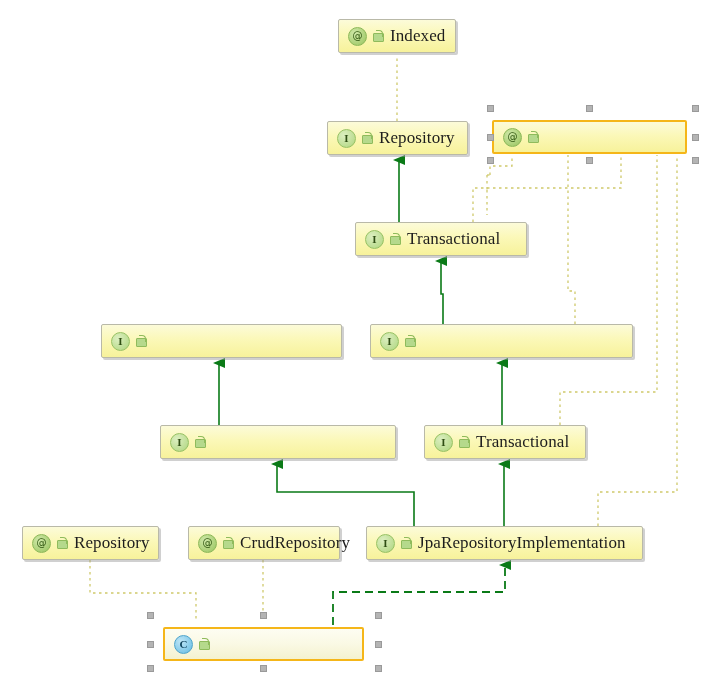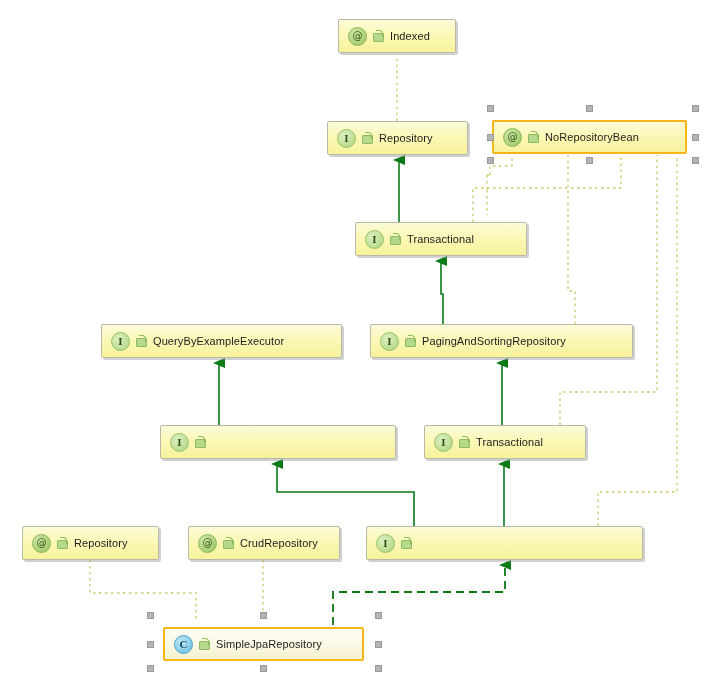--- a/index.html
+++ b/index.html
@@ -32,24 +32,25 @@
     align-items: center;
     height: 34px;
     padding: 0 11px 0 9px;
     background: linear-gradient(to bottom, #fcfbd9 0%, #fbf8b8 45%, #f7f29b 100%);
     border: 1px solid #b9b9a8;
     border-radius: 2px;
     box-shadow: 2px 2px 0 rgba(150,150,150,0.45);
     white-space: nowrap;
   }
   .node .label {
-    font-size: 11px;
+    font-size: 17px;
     color: #1d1d1d;
     letter-spacing: 0.1px;
     margin-left: 7px;
+    font-family: Liberation Serif, serif;
   }
   
   .node.klass {
     background: linear-gradient(to bottom, #fdfdf2 0%, #faf9e4 50%, #f4f2cf 100%);
   }
   
   .node.selected {
     border: 2px solid #f5b619;
     box-shadow: none;
   }
@@ -217,21 +218,20 @@
       </span>
     <span class="label">Repository</span>
   </div>
 
   <div class="node selected" style="left:492px; top:120px; width:195px;">
     <span class="sicon ann">@</span>
     <span class="lock">
         <span class="body"></span>
         <span class="shackle"></span>
       </span>
-    <span class="label">NoRepositoryBean</span>
   </div>
   <div class="handles">
     <div class="handle" style="left:487px; top:105px;"></div>
     <div class="handle" style="left:586px; top:105px;"></div>
     <div class="handle" style="left:692px; top:105px;"></div>
     <div class="handle" style="left:487px; top:134px;"></div>
     <div class="handle" style="left:692px; top:134px;"></div>
     <div class="handle" style="left:487px; top:157px;"></div>
     <div class="handle" style="left:586px; top:157px;"></div>
     <div class="handle" style="left:692px; top:157px;"></div>
@@ -245,30 +245,28 @@
       </span>
     <span class="label">Transactional</span>
   </div>
 
   <div class="node" style="left:101px; top:324px; width:241px;">
     <span class="sicon iface">I</span>
     <span class="lock">
         <span class="body"></span>
         <span class="shackle"></span>
       </span>
-    <span class="label">QueryByExampleExecutor</span>
   </div>
 
   <div class="node" style="left:370px; top:324px; width:263px;">
     <span class="sicon iface">I</span>
     <span class="lock">
         <span class="body"></span>
         <span class="shackle"></span>
       </span>
-    <span class="label">PagingAndSortingRepository</span>
   </div>
 
   <div class="node" style="left:160px; top:425px; width:236px;">
     <span class="sicon iface">I</span>
     <span class="lock">
         <span class="body"></span>
         <span class="shackle"></span>
       </span>
   </div>
 
@@ -298,29 +296,29 @@
       </span>
     <span class="label">CrudRepository</span>
   </div>
 
   <div class="node" style="left:366px; top:526px; width:277px;">
     <span class="sicon iface">I</span>
     <span class="lock">
         <span class="body"></span>
         <span class="shackle"></span>
       </span>
+    <span class="label">JpaRepositoryImplementation</span>
   </div>
 
   <div class="node klass selected" style="left:163px; top:627px; width:201px;">
     <span class="sicon cls">C</span>
     <span class="lock">
         <span class="body"></span>
         <span class="shackle"></span>
       </span>
-    <span class="label">SimpleJpaRepository</span>
   </div>
   <div class="handles">
     <div class="handle" style="left:147px; top:612px;"></div>
     <div class="handle" style="left:260px; top:612px;"></div>
     <div class="handle" style="left:375px; top:612px;"></div>
     <div class="handle" style="left:147px; top:641px;"></div>
     <div class="handle" style="left:375px; top:641px;"></div>
     <div class="handle" style="left:147px; top:665px;"></div>
     <div class="handle" style="left:260px; top:665px;"></div>
     <div class="handle" style="left:375px; top:665px;"></div>

